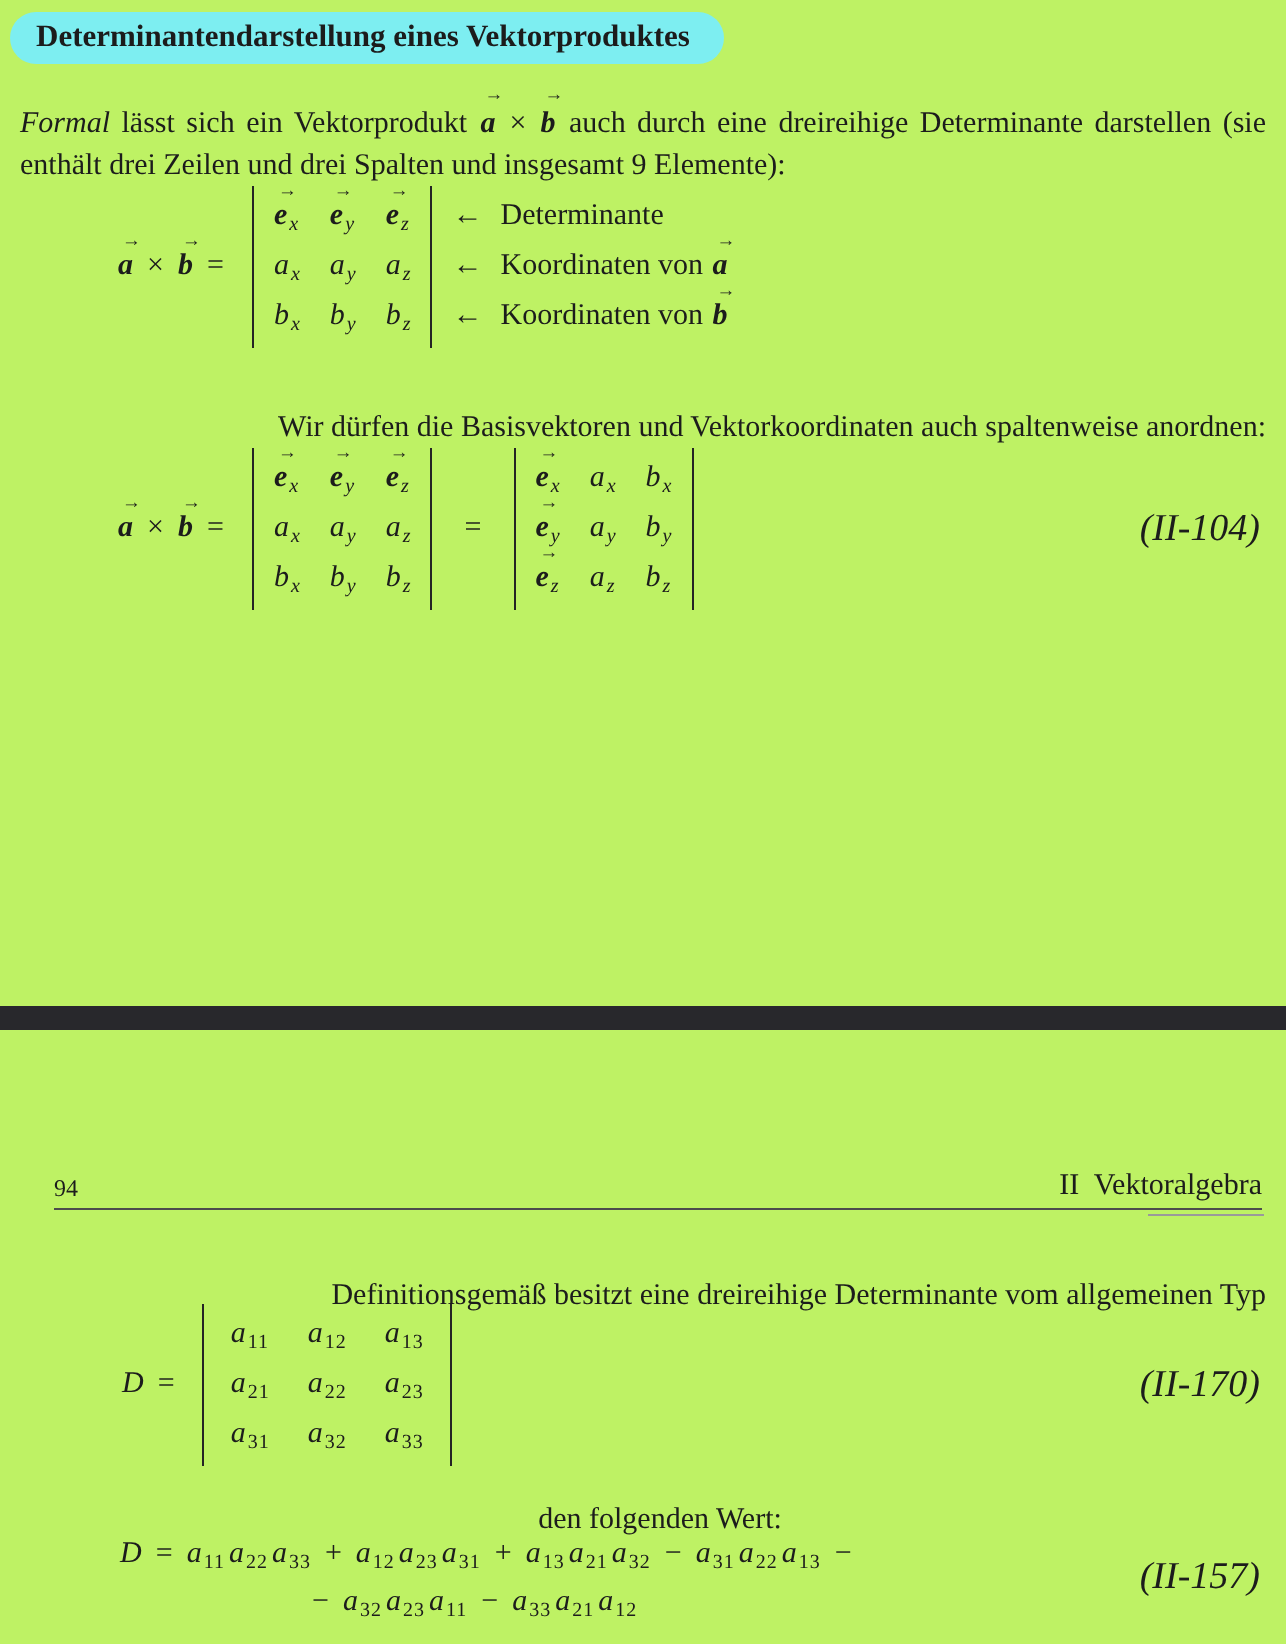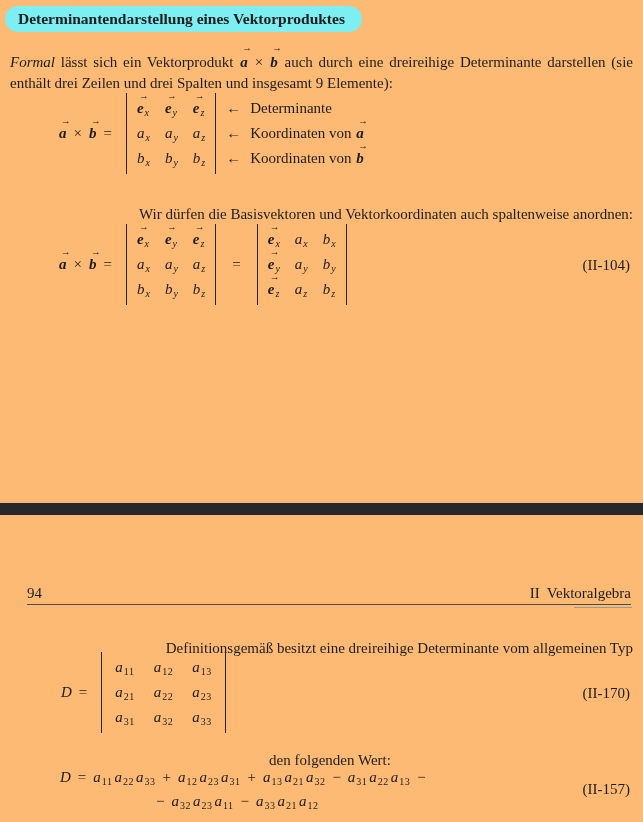--- a/index.html
+++ b/index.html
@@ -1,17 +1,17 @@
 <!DOCTYPE html>
 <html><head>
 <meta charset="utf-8">
 <style>
   html,body { margin:0; padding:0; background:#ffffff; }
   .page {
-    position:relative; width:643px; height:822px; background:#fdba74;
+    position:relative; width:643px; height:822px; background:#bef264;
     font-family:"Liberation Serif","DejaVu Serif",serif;
     color:#1c1c1c; font-size:15px; overflow:hidden;
   }
   
   .pill {
     position:absolute; left:5px; top:6px; height:26px; border-radius:13px;
     background:#7deef1; display:flex; align-items:center;
     padding:0 17px 0 13px; font-weight:bold; font-size:15.5px; white-space:nowrap;
   }
   
@@ -41,33 +41,33 @@
   .det {
     display:grid; grid-template-columns:repeat(3,max-content);
     column-gap:13px; padding:3px 9px;
     border-left:1.5px solid #242424; border-right:1.5px solid #242424;
   }
   .det .cell { height:25px; display:flex; align-items:center; }
   .det.wide { column-gap:17px; padding:3px 12px; }
   .eq-labels { margin-left:10px; }
   .eq-labels .lbl { height:25px; display:flex; align-items:center; white-space:pre; }
   .mid { margin:0 10px; }
-  .eqnum { position:absolute; right:13px; top:50%; transform:translateY(-50%); font-size:15px; }
+  .eqnum { position:absolute; right:13px; top:50%; transform:translateY(-50%); font-size:19px;font-style:italic; }
   #eq1 { left:58px; top:93px; }
   #eq2 { left:0; top:224px; width:643px; padding-left:58px; box-sizing:border-box; }
   #eq3 { left:0; top:652px; width:643px; padding-left:60px; box-sizing:border-box; }
   #eq4 { position:absolute; left:0; top:765px; width:643px; }
   #eq4 .mline { height:24px; display:flex; align-items:center; white-space:nowrap; }
   #eq4 .l1 { margin-left:59px; }
   #eq4 .l2 { margin-left:150px; }
   
   #bar { position:absolute; left:0; top:503px; width:643px; height:12px; background:#28282c; }
   
   #runhead { position:absolute; left:27px; right:12px; top:582px; height:20px; }
-  #pagenum { position:absolute; left:0; bottom:0; font-size:15px; }
+  #pagenum { position:absolute; left:0; bottom:0; font-size:12px; }
   #chapter { position:absolute; right:0; bottom:0; font-size:15px; white-space:pre;margin-left:12px; }
   #rule  { position:absolute; left:27px; top:604px; width:604px; height:1.3px; background:#4c4c4c; }
   #rule2 { position:absolute; left:574px; top:607px; width:58px; height:1px; background:#9a9a9a; }
 </style>
 </head>
 <body>
 
 <div class="page">
 
   <div class="pill">

